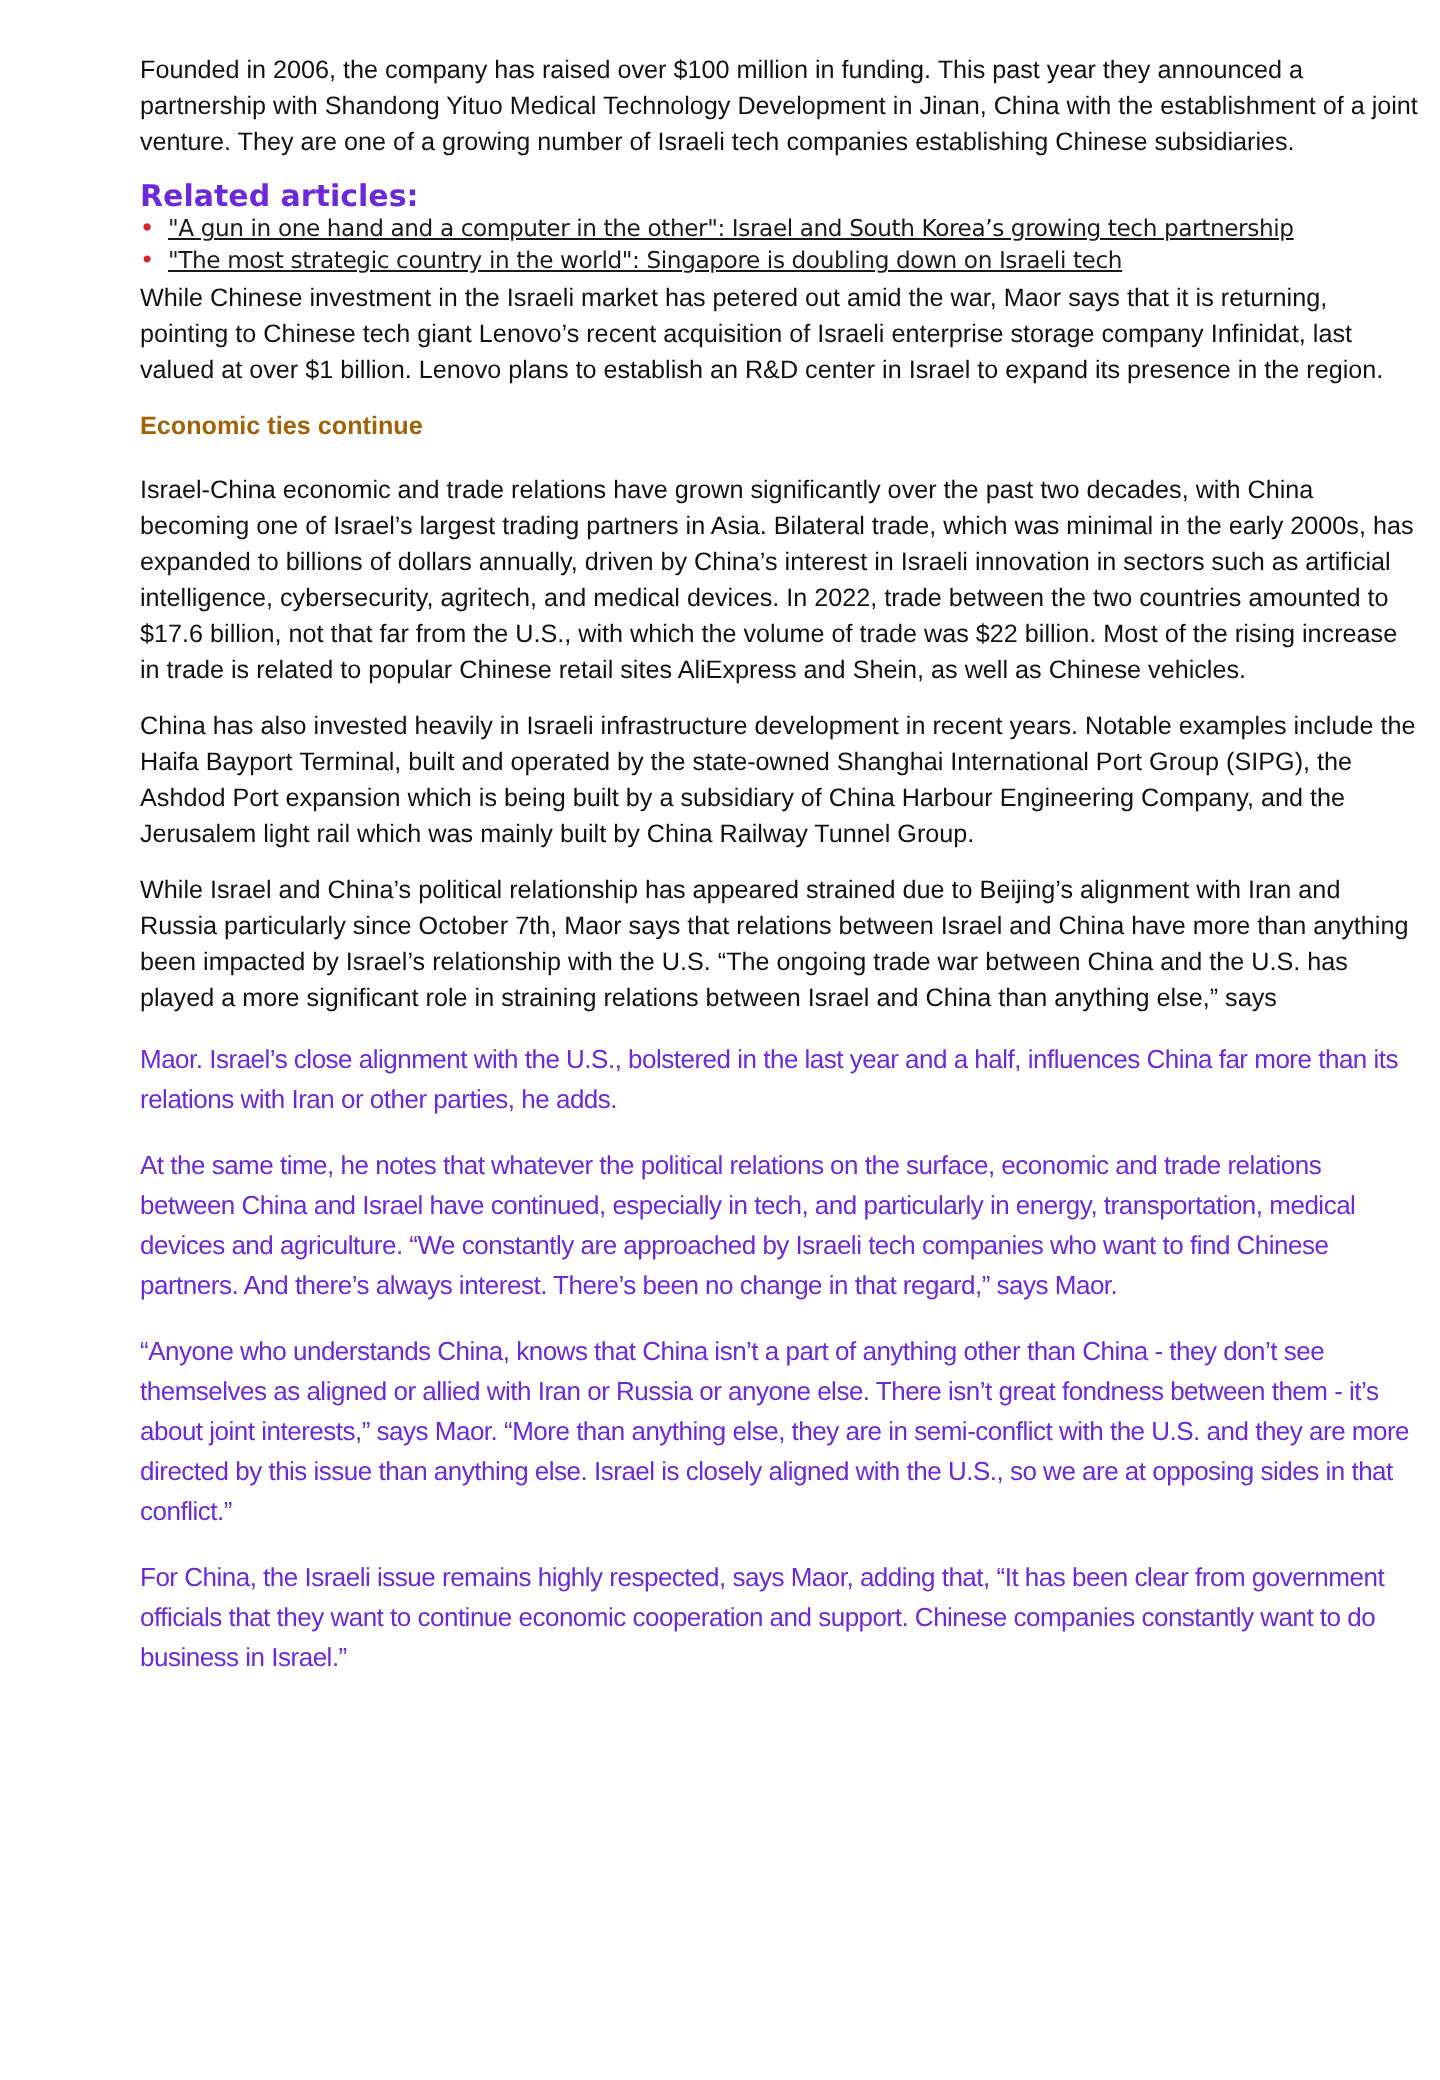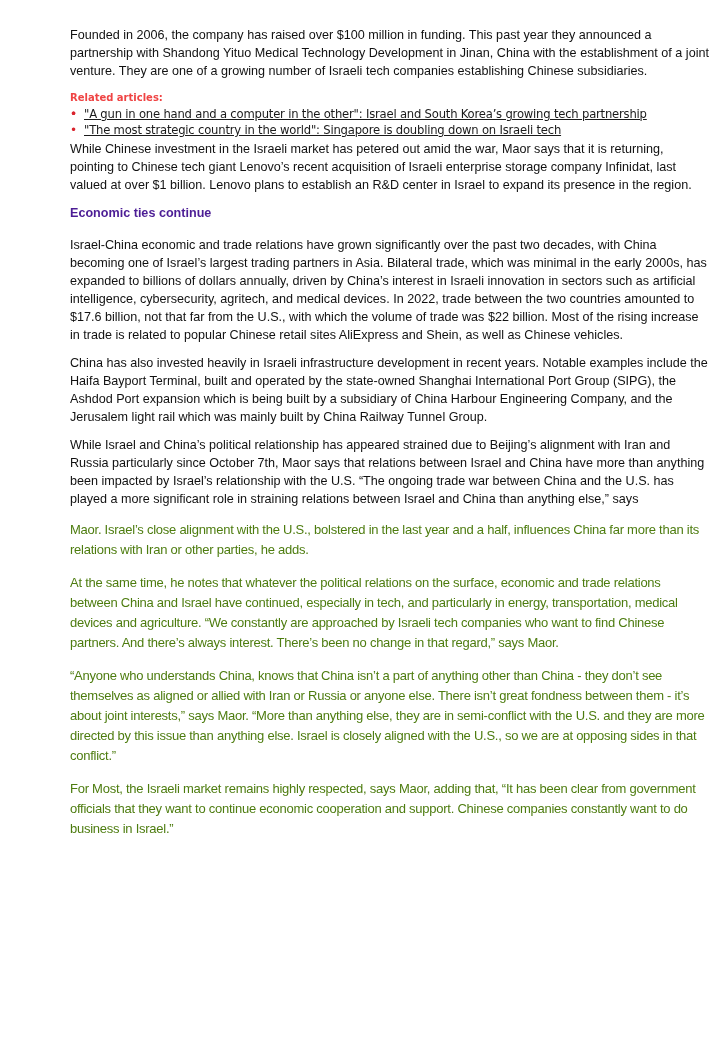--- a/index.html
+++ b/index.html
@@ -1,25 +1,25 @@
 <!DOCTYPE html>
 <html><head>
   <meta charset="utf-8">
   <style>
     html, body { margin: 0; padding: 0; background: #ffffff; }
     body { width: 720px; height: 1040px; position: relative; overflow: hidden; }
     .page { position: absolute; left: 40px; top: 26px; width: 640px; margin-left: 30px; }
     .p { font-family: "Liberation Sans", sans-serif; font-size: 12.6px; line-height: 18px; color: #111111; margin: 0 0 10px 0; }
-    .related-heading { font-family: "DejaVu Sans", sans-serif; font-weight: bold; font-size: 10px; line-height: 16px; color: #ef4444; margin: 6px 0 0 0; }
+    .related-heading { font-family: "DejaVu Sans", sans-serif; font-weight: bold; font-size: 15px; line-height: 16px; color: #6d28d9; margin: 6px 0 0 0; }
     .related-list { list-style: none; margin: 0 0 2px 0; padding: 0; }
     .related-list li { position: relative; padding-left: 14px; font-family: "DejaVu Sans", sans-serif; font-size: 11.6px; line-height: 16px; letter-spacing: -0.2px; }
     .related-list li .bullet { position: absolute; left: 0px; top: 0; color: #d9232d; font-size: 12px; }
     .related-list li a { color: #1a1a1a; text-decoration: underline; }
-    .section-heading { font-family: "Liberation Sans", sans-serif; font-weight: bold; font-size: 12.6px; color: #4c1d95; margin: 10px 0 14px 0; line-height: 18px; }
-    .lower .p { font-size: 13px; line-height: 20px; color: #4d7c0f; letter-spacing: -0.25px; margin-bottom: 13px; }
+    .section-heading { font-family: "Liberation Sans", sans-serif; font-weight: bold; font-size: 12.6px; color: #a16207; margin: 10px 0 14px 0; line-height: 18px; }
+    .lower .p { font-size: 13px; line-height: 20px; color: #6d28d9; letter-spacing: -0.25px; margin-bottom: 13px; }
     .lower { margin-top: 12px; }
   </style>
 </head>
 <body>
 
 <div class="page">
   <p class="p">Founded in 2006, the company has raised over $100 million in funding. This past year they announced a partnership with Shandong Yituo Medical Technology Development in Jinan, China with the establishment of a joint venture. They are one of a growing number of Israeli tech companies establishing Chinese subsidiaries.</p>
 
   <div>
     <div class="related-heading">Related articles:</div>
@@ -43,15 +43,15 @@
   <h3 class="section-heading">Economic ties continue</h3>
 
   <p class="p">Israel-China economic and trade relations have grown significantly over the past two decades, with China becoming one of Israel’s largest trading partners in Asia. Bilateral trade, which was minimal in the early 2000s, has expanded to billions of dollars annually, driven by China’s interest in Israeli innovation in sectors such as artificial intelligence, cybersecurity, agritech, and medical devices. In 2022, trade between the two countries amounted to $17.6 billion, not that far from the U.S., with which the volume of trade was $22 billion. Most of the rising increase in trade is related to popular Chinese retail sites AliExpress and Shein, as well as Chinese vehicles.</p>
   <p class="p">China has also invested heavily in Israeli infrastructure development in recent years. Notable examples include the Haifa Bayport Terminal, built and operated by the state-owned Shanghai International Port Group (SIPG), the Ashdod Port expansion which is being built by a subsidiary of China Harbour Engineering Company, and the Jerusalem light rail which was mainly built by China Railway Tunnel Group.</p>
   <p class="p" style="margin-bottom:0;">While Israel and China’s political relationship has appeared strained due to Beijing’s alignment with Iran and Russia particularly since October 7th, Maor says that relations between Israel and China have more than anything been impacted by Israel’s relationship with the U.S. “The ongoing trade war between China and the U.S. has played a more significant role in straining relations between Israel and China than anything else,” says</p>
 
   <div class="lower">
     <p class="p">Maor. Israel’s close alignment with the U.S., bolstered in the last year and a half, influences China far more than its relations with Iran or other parties, he adds.</p>
     <p class="p">At the same time, he notes that whatever the political relations on the surface, economic and trade relations between China and Israel have continued, especially in tech, and particularly in energy, transportation, medical devices and agriculture. “We constantly are approached by Israeli tech companies who want to find Chinese partners. And there’s always interest. There’s been no change in that regard,” says Maor.</p>
     <p class="p">“Anyone who understands China, knows that China isn’t a part of anything other than China - they don’t see themselves as aligned or allied with Iran or Russia or anyone else. There isn’t great fondness between them - it’s about joint interests,” says Maor. “More than anything else, they are in semi-conflict with the U.S. and they are more directed by this issue than anything else. Israel is closely aligned with the U.S., so we are at opposing sides in that conflict.”</p>
-    <p class="p">For Most, the Israeli market remains highly respected, says Maor, adding that, “It has been clear from government officials that they want to continue economic cooperation and support. Chinese companies constantly want to do business in Israel.”</p>
+    <p class="p">For China, the Israeli issue remains highly respected, says Maor, adding that, “It has been clear from government officials that they want to continue economic cooperation and support. Chinese companies constantly want to do business in Israel.”</p>
   </div>
 </div>
 
 </body></html>

